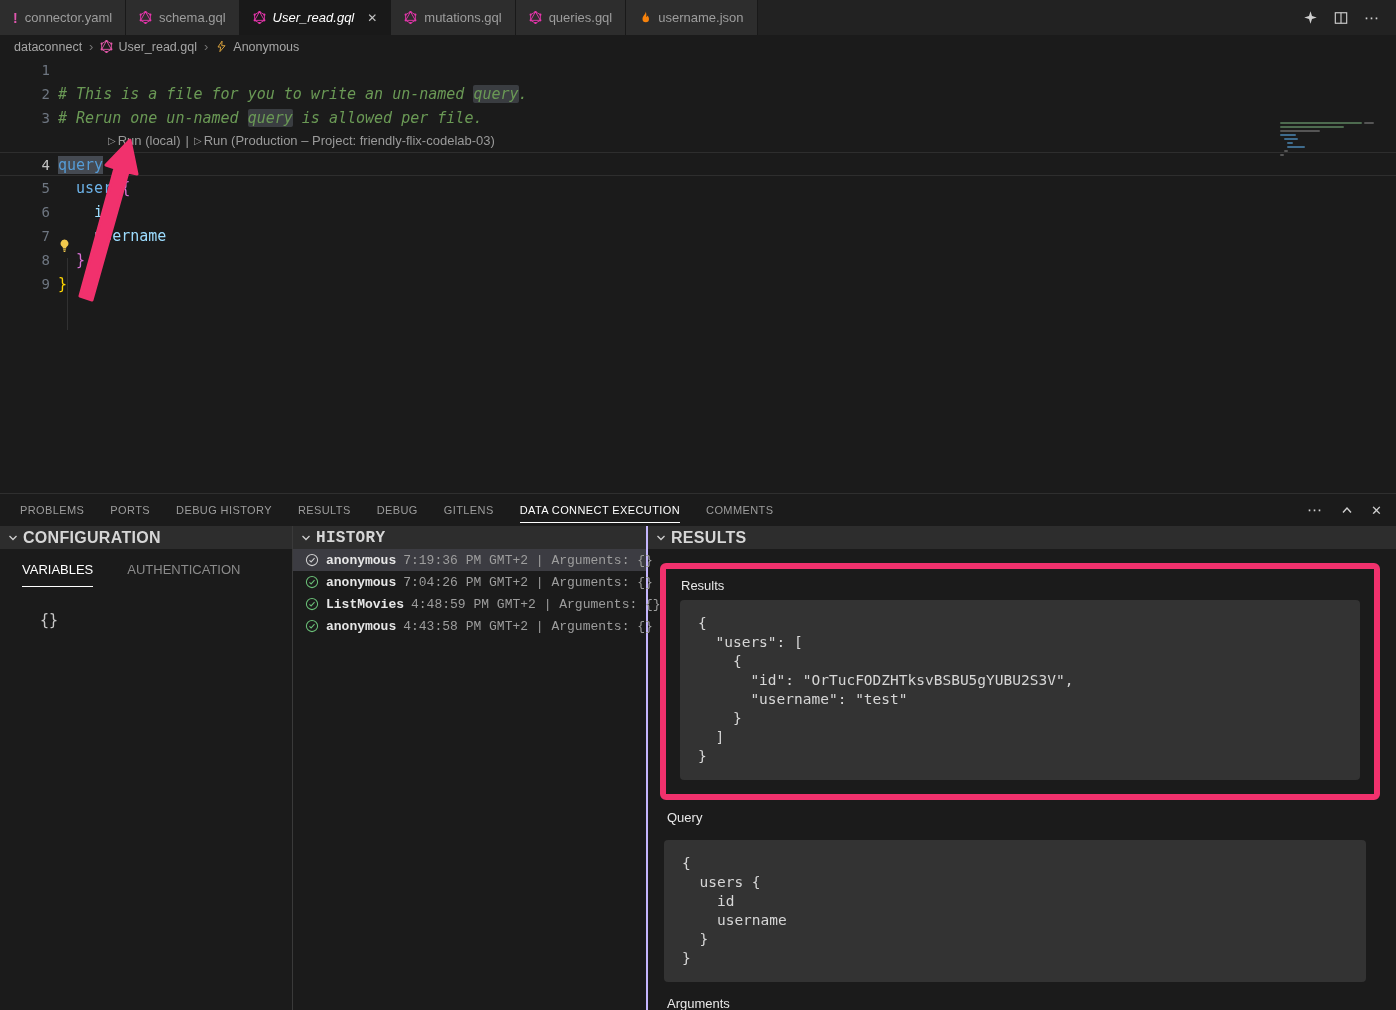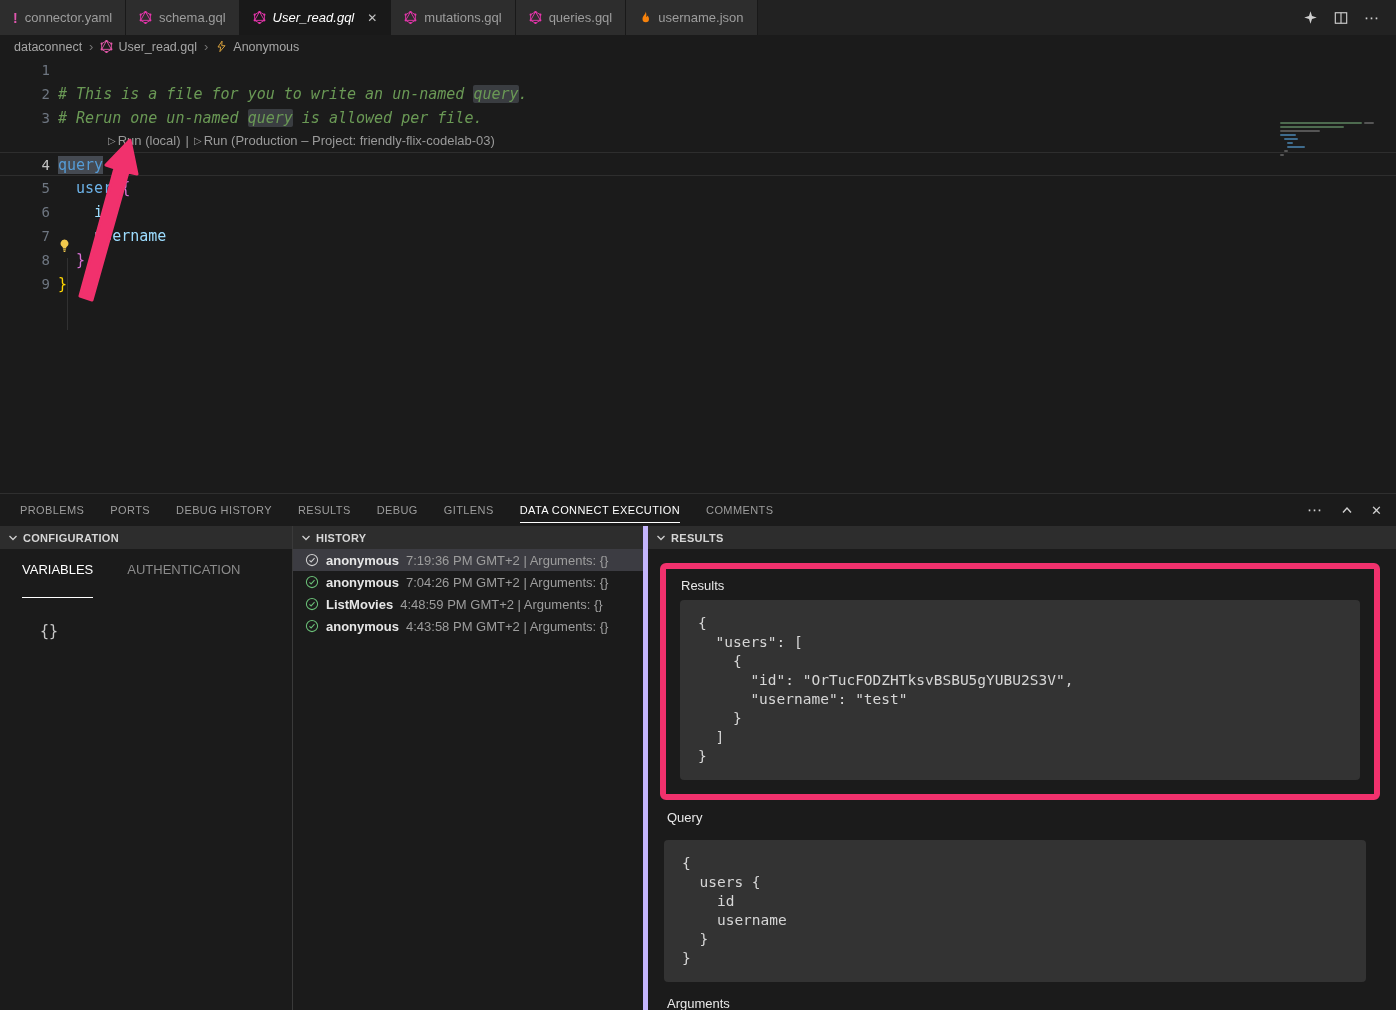--- a/index.html
+++ b/index.html
@@ -54,27 +54,27 @@
   .panel-tabs{height:32px;display:flex;align-items:center;gap:26px;padding-left:20px;font-size:11px;
               letter-spacing:.4px;color:#9d9d9d;text-align:center;}
   .panel-tab{position:relative;cursor:pointer;white-space:nowrap;}
   .panel-tab.active{color:#fff;}
   .panel-tab.active::after{content:"";position:absolute;left:0;right:0;bottom:-7px;height:1px;background:#fff;}
   .panel-actions{margin-left:auto;display:flex;align-items:center;gap:18px;padding-right:14px;color:#cfcfcf;}
   .panel-actions .dots{font-size:15px;letter-spacing:1px;}
   .panel-cols{position:absolute;top:32px;left:0;right:0;bottom:0;display:flex;}
   .col{position:relative;box-sizing:border-box;}
   .col-config{width:293px;flex:none;border-right:1px solid #3a3a3a;}
-  .col-history{width:355px;flex:none;border-right:5px solid #c4b5fd;}
+  .col-history{width:355px;flex:none;border-right:2px solid #c4b5fd;font-family:Liberation Mono, monospace;}
   .col-results{flex:1;}
   .col-header{height:23px;background:#2d2d2d;display:flex;align-items:center;gap:5px;padding-left:8px;
-              font-size:11px;font-weight:700;color:#d6d6d6;letter-spacing:.3px;}
+              font-size:16px;font-weight:700;color:#d6d6d6;letter-spacing:.3px;}
   
   .subtabs{display:flex;gap:34px;margin:13px 0 0 22px;font-size:13px;color:#8b8b8b;}
-  .subtab{cursor:pointer;padding-bottom:20px;}
+  .subtab{cursor:pointer;padding-bottom:9px;}
   .subtab.active{color:#fff;border-bottom:1.5px solid #fff;}
   .variables-value{margin:24px 0 0 40px;font-family:"DejaVu Sans Mono",monospace;font-size:15px;color:#c8c8c8;}
   .rerun-btn{position:absolute;left:20px;bottom:11px;width:252px;height:26px;background:#1e70b5;color:#fff;
              font-size:13px;display:flex;align-items:center;justify-content:center;border-radius:2px;cursor:pointer;}
   
   .history-list{padding-top:0;}
   .history-row{height:22px;display:flex;align-items:center;gap:7px;padding-left:12px;font-size:13px;
                color:#9d9d9d;cursor:pointer;white-space:nowrap;}
   .history-row.selected{background:#3c3c42;}
   .history-row .check-icon{color:#6abf77;flex:none;display:flex;}

